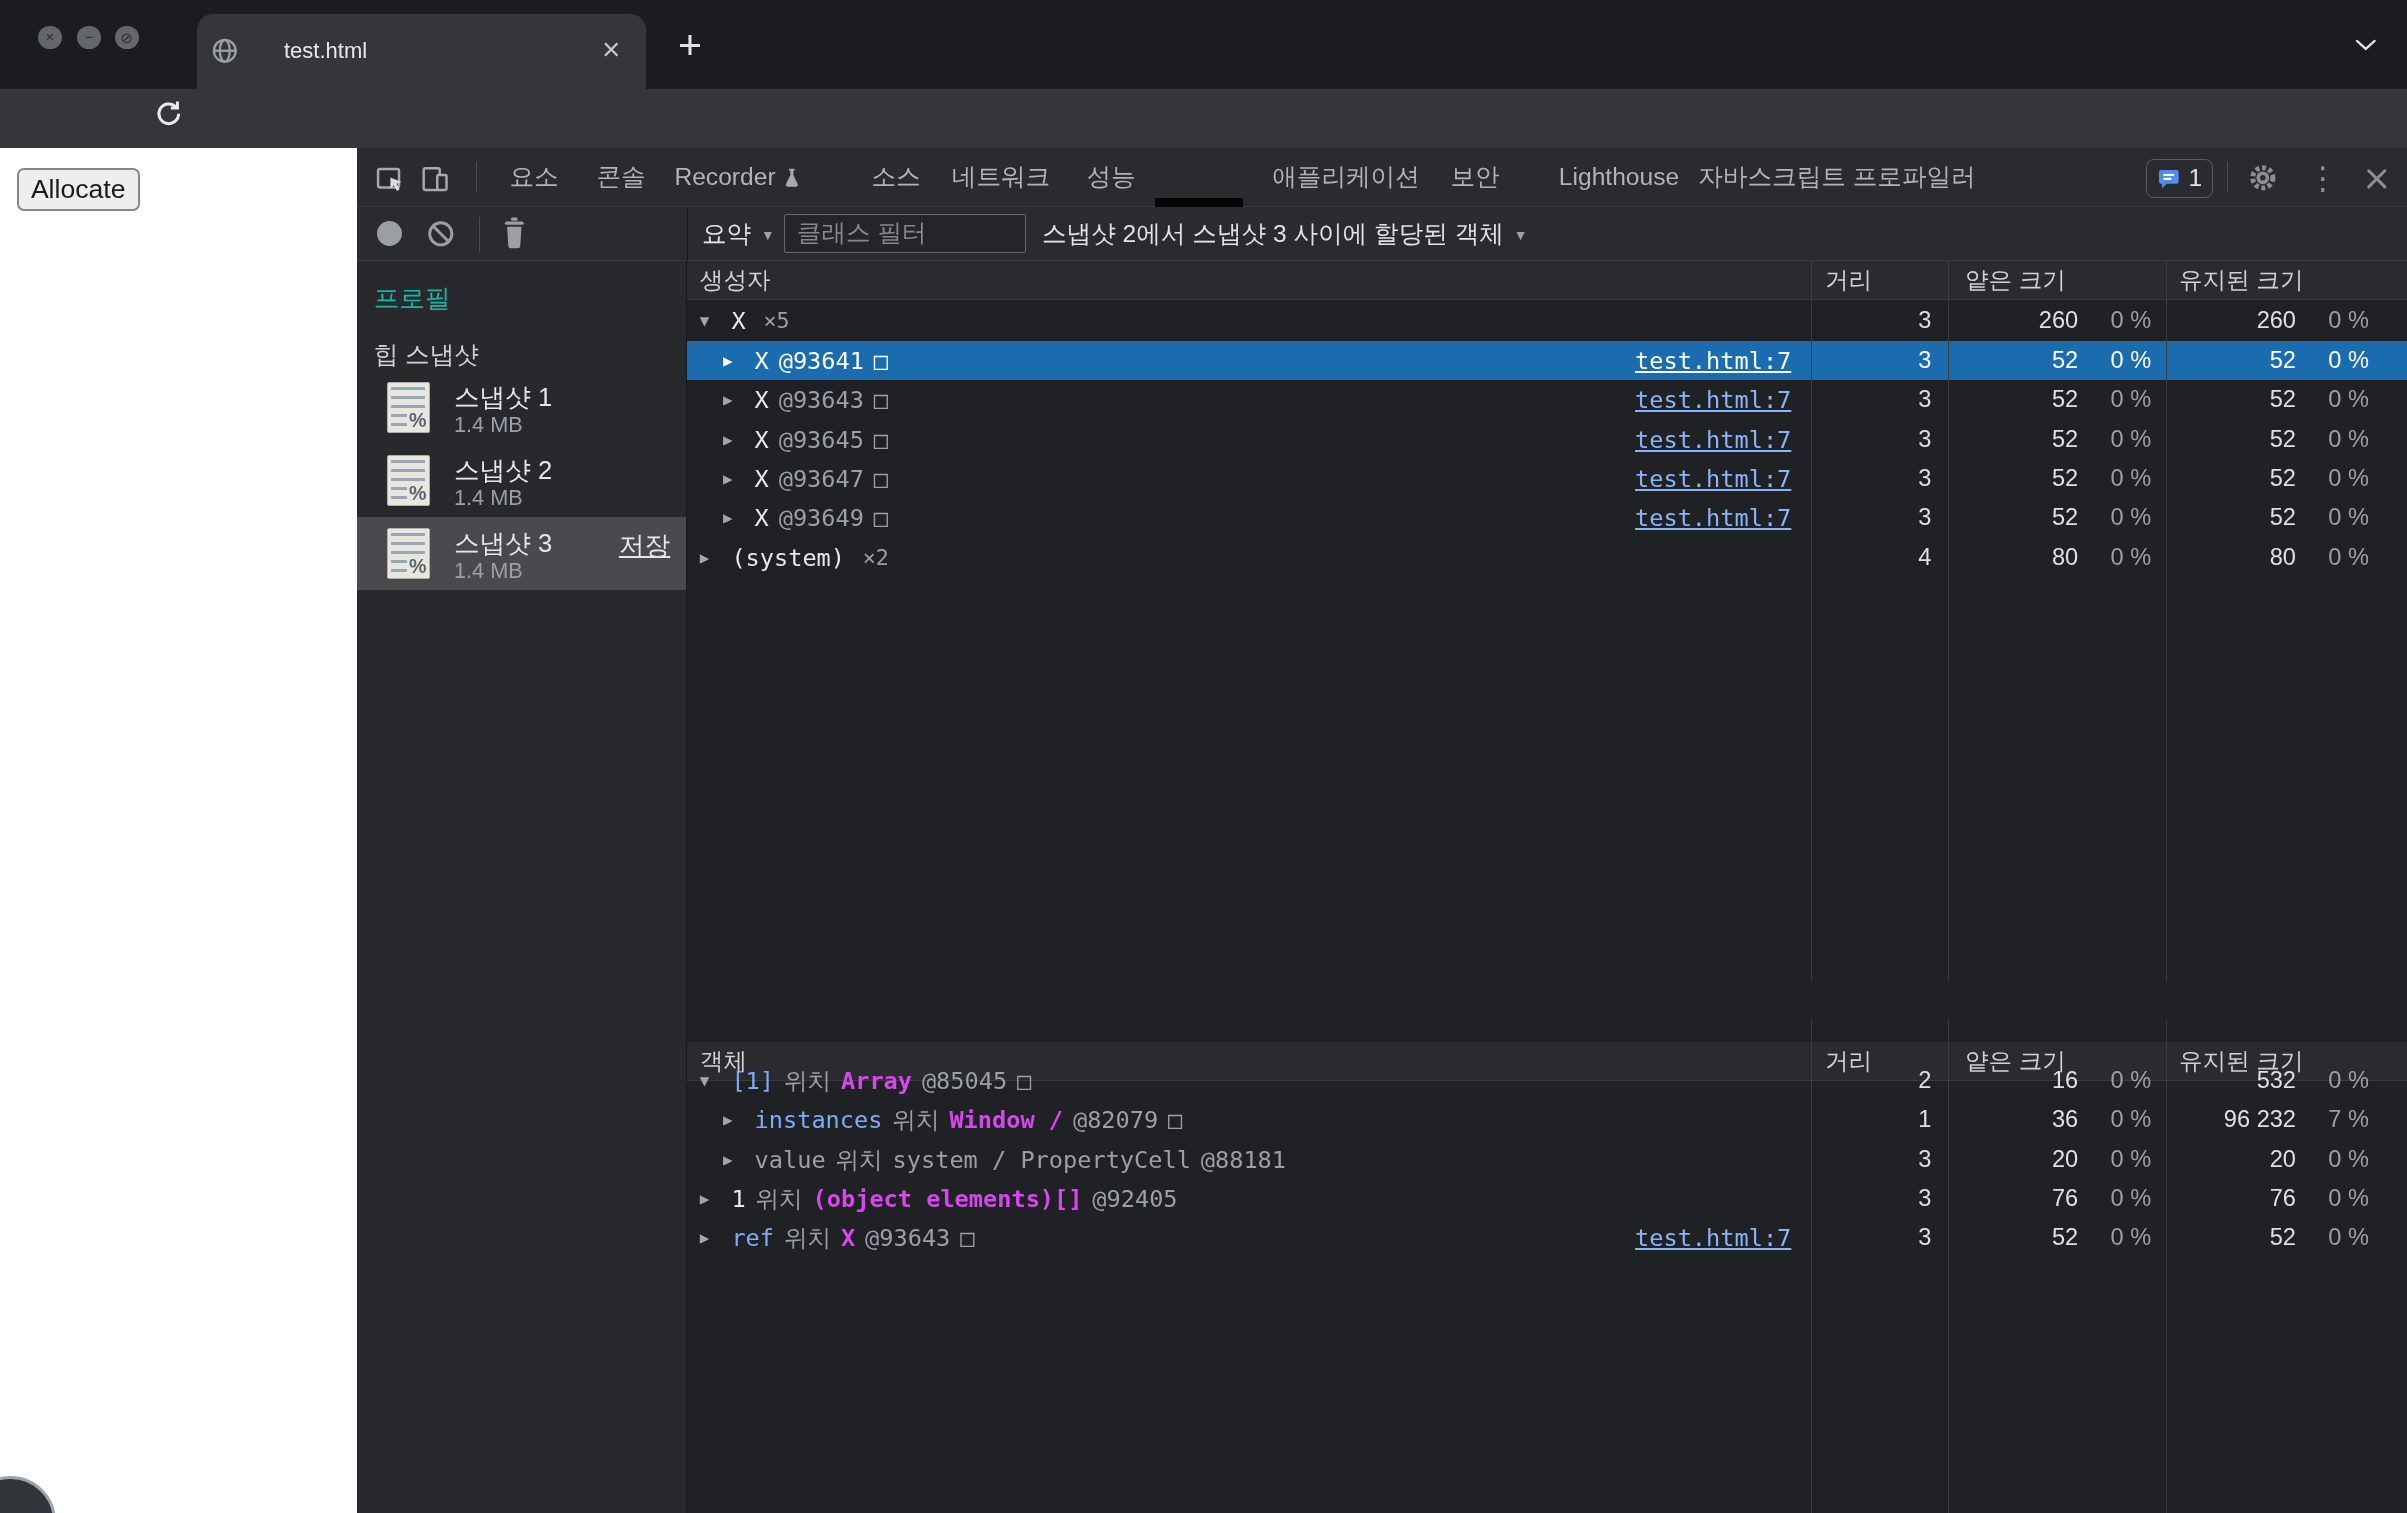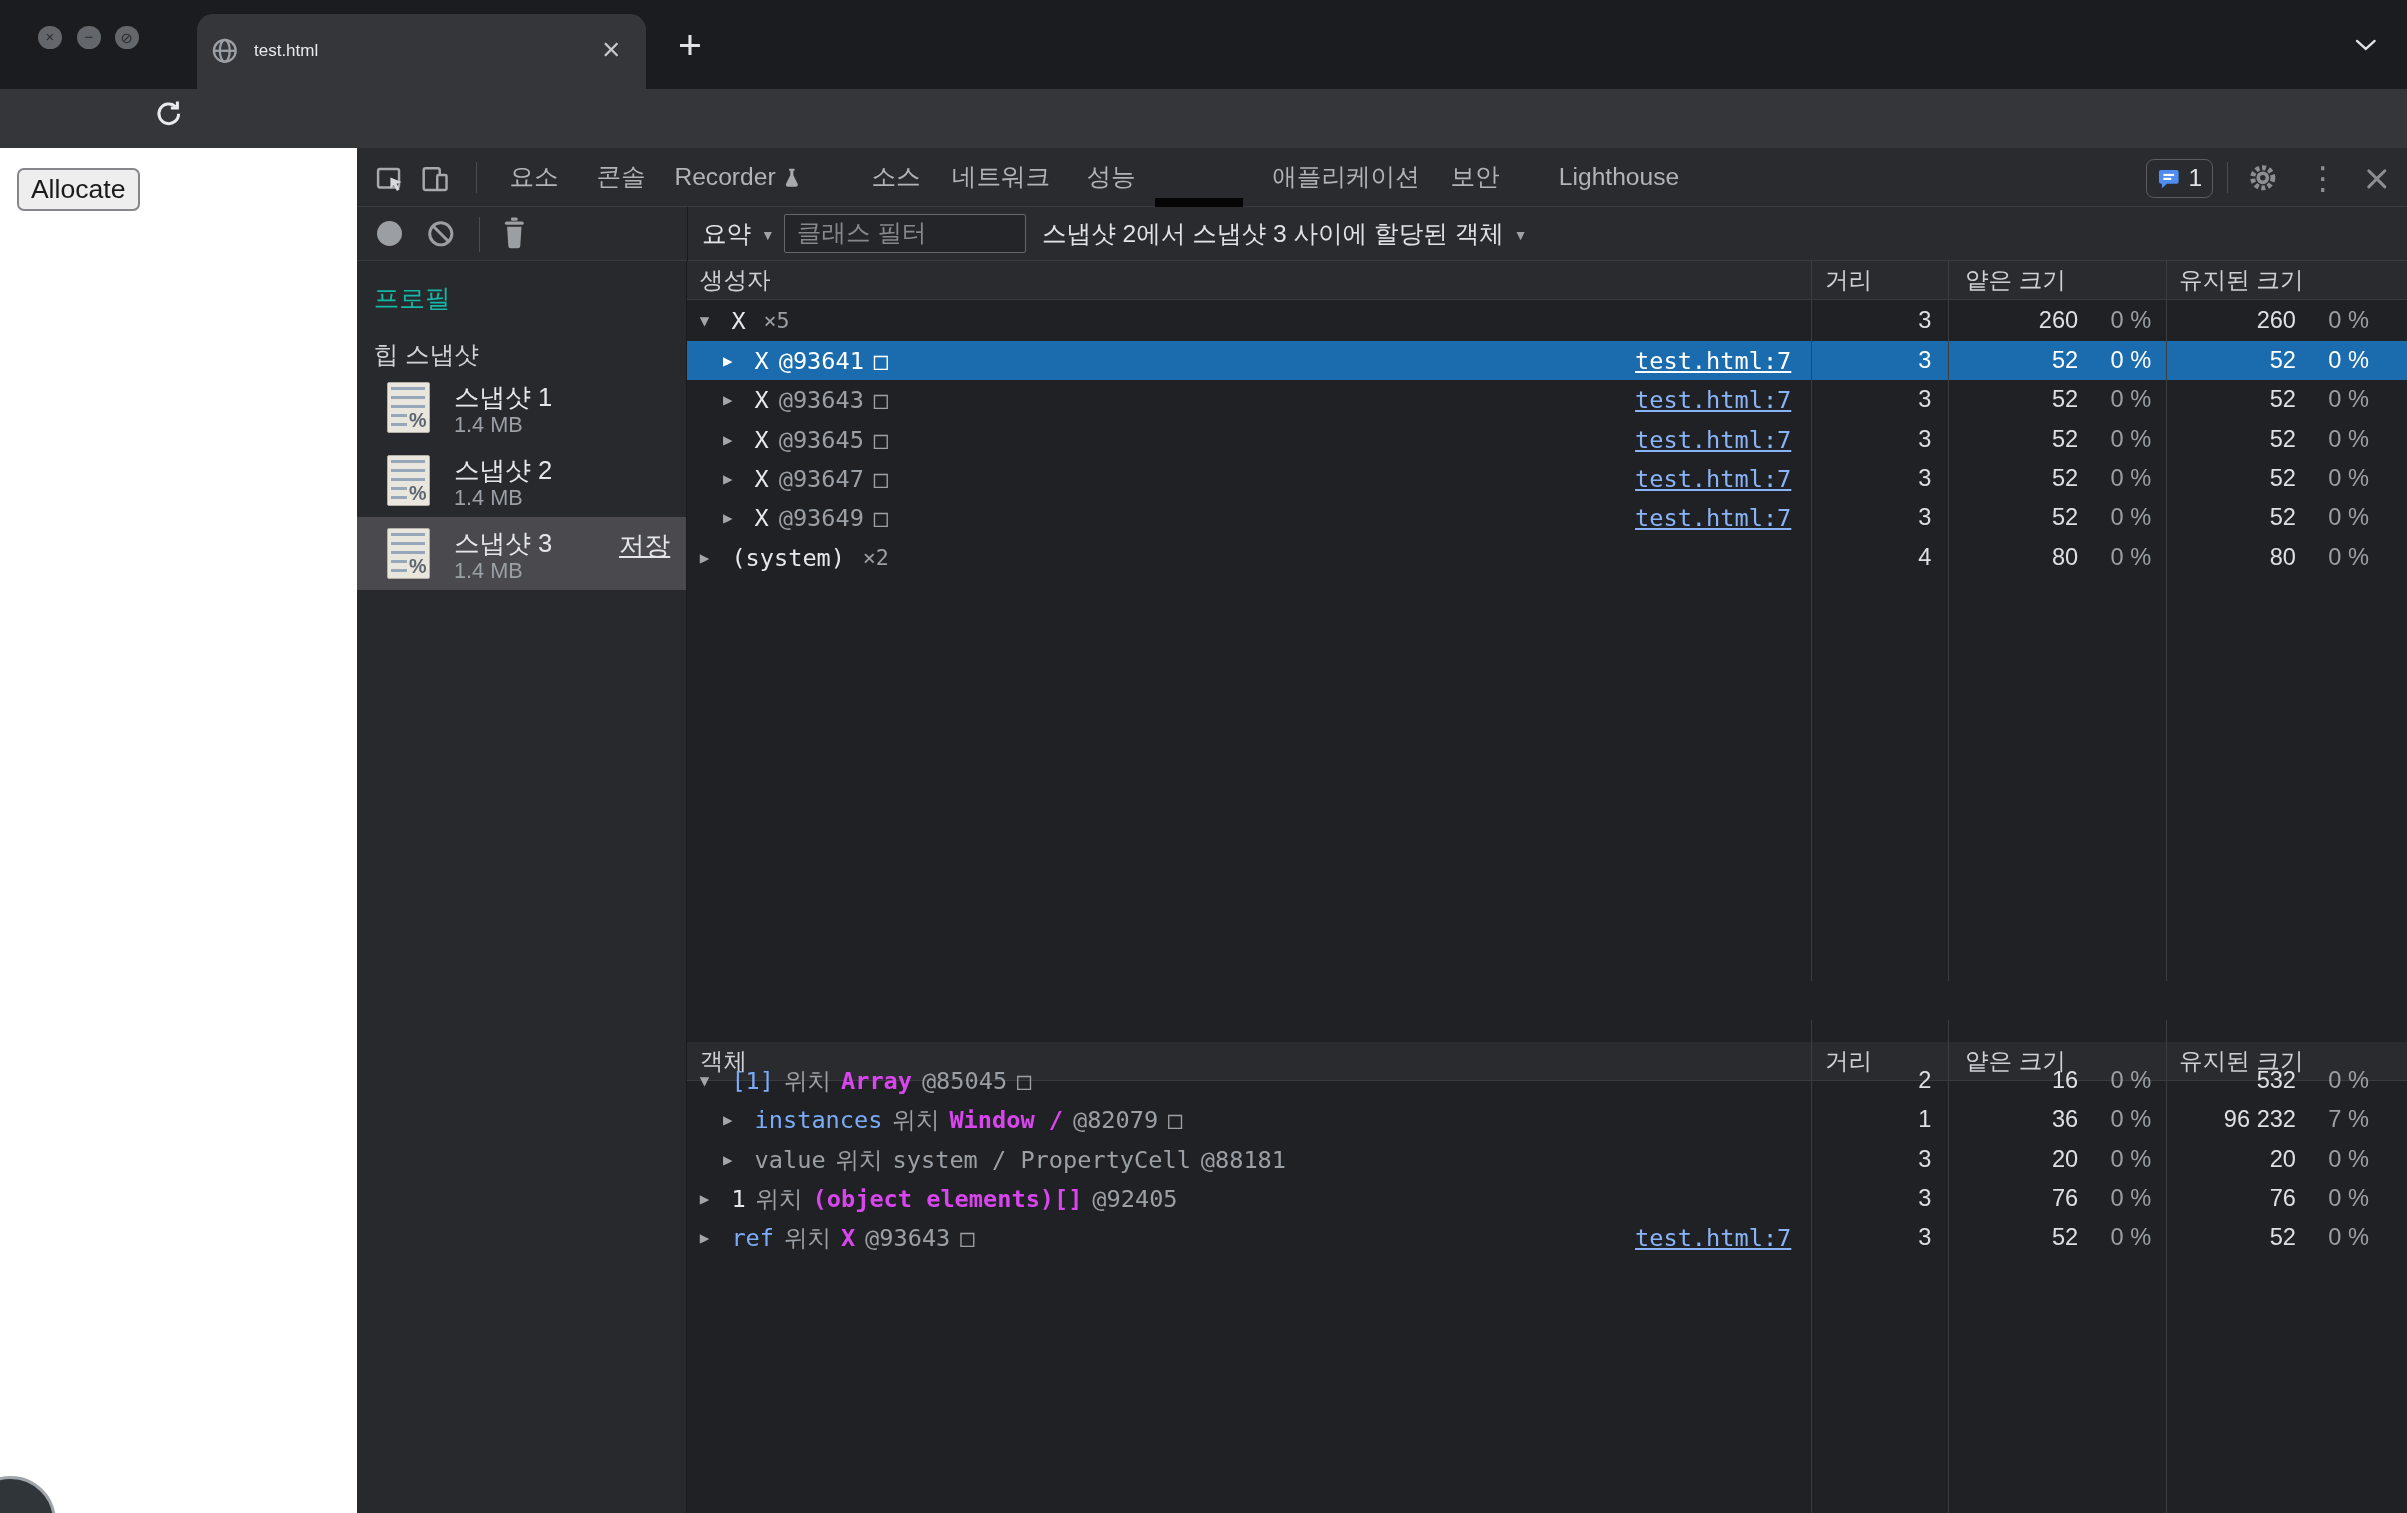--- a/index.html
+++ b/index.html
@@ -6,21 +6,21 @@
   body{width:2408px;height:1513px;position:relative;overflow:hidden;
        font-family:"Liberation Sans","DejaVu Sans",sans-serif;-webkit-font-smoothing:antialiased;}
   .abs{position:absolute;}
 
   
   .tabstrip{left:0;top:0;width:2408px;height:89px;background:#1b1c1f;}
   .traffic{width:23.6px;height:23.6px;border-radius:50%;background:#63676b;top:25.6px;
            display:flex;align-items:center;justify-content:center;font-size:14.8px;color:#2b2d30;}
   .tab{left:197px;top:13.8px;width:449px;height:75px;background:#35363a;border-radius:15.8px 15.8px 0 0;
        display:flex;align-items:center;}
-  .tab-title{margin-left:57px;color:#e7e9ec;font-size:17px;}
+  .tab-title{margin-left:87px;color:#e7e9ec;font-size:22px;}
   .tab-close{position:absolute;right:25.6px;top:17.7px;color:#c6c9cd;font-size:31.5px;}
   .newtab{left:678px;top:21.7px;color:#dfe2e6;font-size:41px;font-weight:200;}
   .btoolbar{left:0;top:89px;width:2408px;height:59px;background:#35363a;}
   .navglyph{top:97px;font-size:35px;color:#e8eaed;}
   .omnibox{left:202px;top:96px;width:1834px;height:45px;border-radius:22.7px;background:#1f2023;
            display:flex;align-items:center;}
   .info-circle{margin-left:31.5px;width:23.6px;height:23.6px;border:2px solid #9ba0a5;border-radius:50%;
                color:#9ba0a5;font-size:15.8px;display:flex;align-items:center;justify-content:center;font-style:italic;}
   .chip-label{margin-left:15.8px;color:#9ba0a5;font-size:25.6px;}
   .chip-sep{width:2px;height:27.6px;background:#54575c;margin:0 19.7px;}
@@ -193,20 +193,21 @@
     </svg>
     <span class="dtab" style="left:539px;">소스</span>
     <span class="dtab" style="left:644px;">네트워크</span>
     <span class="dtab" style="left:754px;">성능</span>
     <div class="dtab-sel">
       <span>메모리</span>
     </div>
     <span class="dtab" style="left:989px;">애플리케이션</span>
     <span class="dtab" style="left:1118px;">보안</span>
     <span class="dtab" style="left:1262px;">Lighthouse</span>
+    <span class="dtab" style="left:1480px;">자바스크립트 프로파일러</span>
 
     <div class="abs issues-btn">
       <svg width="23.6" height="23.6" viewBox="0 0 24 24">
         <path d="M4 3 h16 a2 2 0 0 1 2 2 v10 a2 2 0 0 1 -2 2 H10 l-5 4.5 V17 H4 a2 2 0 0 1 -2 -2 V5 a2 2 0 0 1 2 -2 Z" fill="#4e8cef"></path>
         <rect x="6.5" y="7" width="11" height="2.2" fill="#fff"></rect>
         <rect x="6.5" y="11" width="8" height="2.2" fill="#fff"></rect>
       </svg>
       <span class="issues-count">1</span>
     </div>
     <div class="vsep" style="left:1870px;top:13.8px;height:31.5px;"></div>

